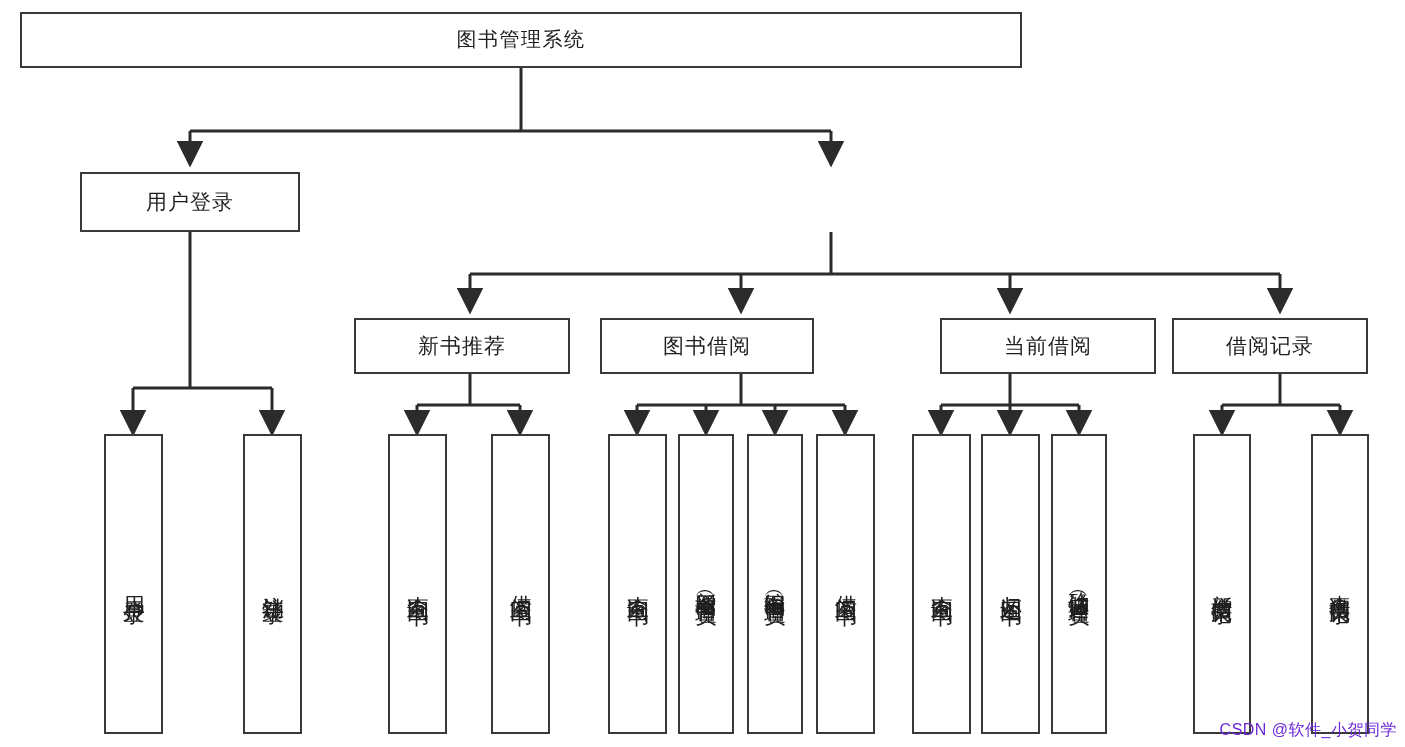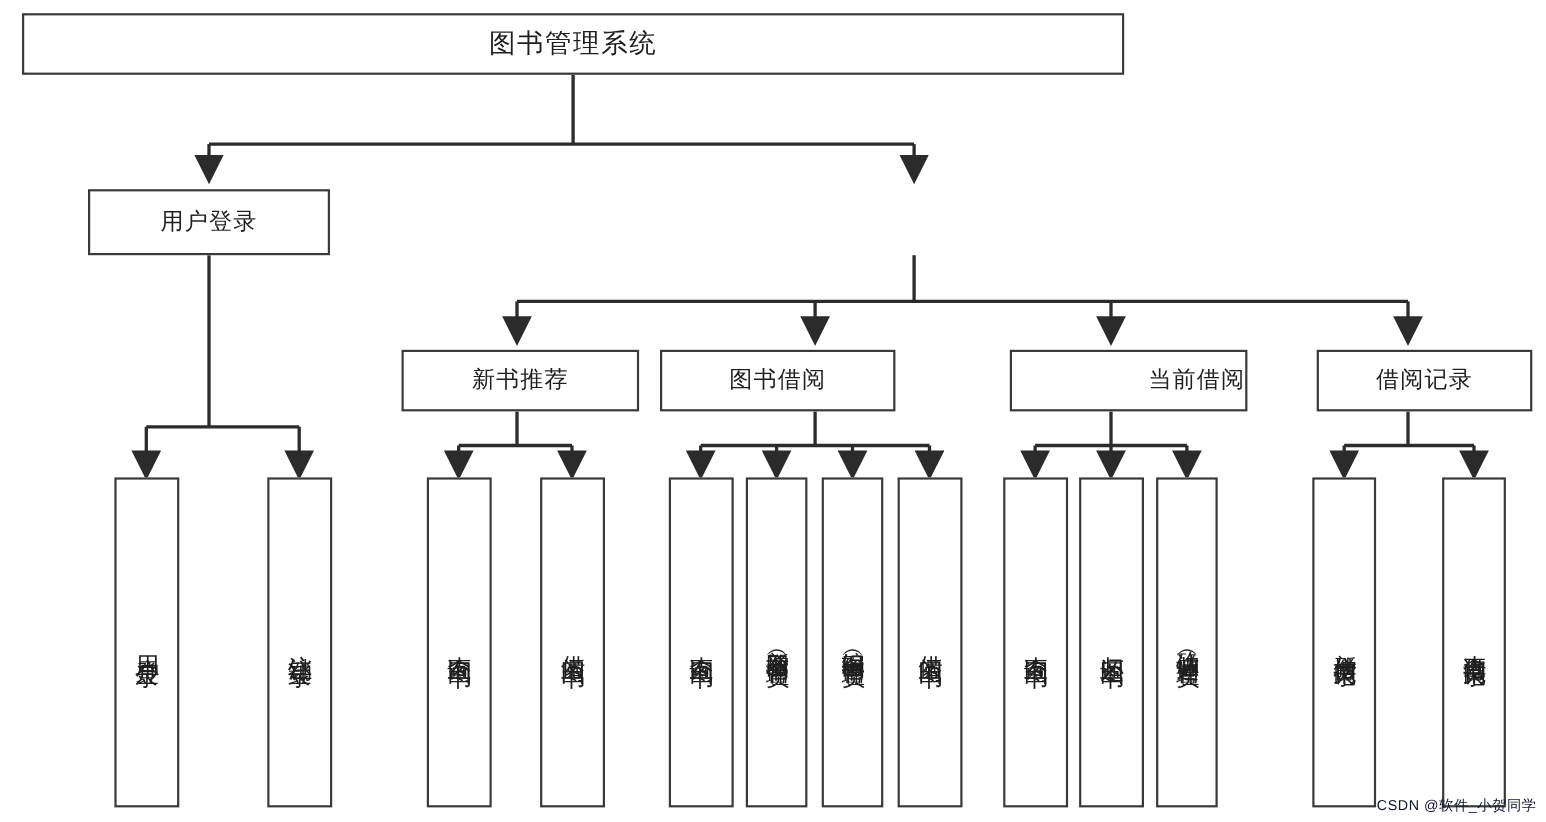--- a/index.html
+++ b/index.html
@@ -37,43 +37,43 @@
     display:block;
     text-align:center;
     line-height:1.18;
     white-space:nowrap;
   }
   
   .h-node .lbl{
     font-size:21px;
     letter-spacing:1px;
   }
-  #n-root .lbl{ font-size:24px; letter-spacing:1.5px; }
+  #n-root .lbl{ font-size:20px; letter-spacing:1.5px; }
   
   .v-node{
     align-items:center;
     justify-content:center;
     padding:6px 0;
   }
   .v-node .lbl{
     writing-mode:vertical-rl;
     text-orientation:upright;
     font-size:22px;
     line-height:1.22;
     letter-spacing:3px;
     white-space:normal;
     max-height:100%;
   }
   .v-node.narrow .lbl{ font-size:21px; letter-spacing:2px; }
   #watermark{
     position:absolute;
     right:8px;
     bottom:6px;
-    font-size:13px;
-    color:#0f172a;
+    font-size:16px;
+    color:#6d28d9;
     letter-spacing:0.5px;
     z-index:5;
     white-space:nowrap;
     user-select:none;
   }
 </style>
 </head>
 <body>
 
 <div id="canvas">
@@ -129,30 +129,30 @@
   </svg>
 
   <div class="node h-node" id="n-root" style="left:20px; top:12px; width:1002px; height:56px;">
     <span class="lbl">图书管理系统</span>
   </div>
 
   <div class="node h-node" style="left:80px; top:172px; width:220px; height:60px;">
     <span class="lbl">用户登录</span>
   </div>
 
-  <div class="node h-node" style="left:365px; top:318px; width:216px; height:56px;">
+  <div class="node h-node" style="left:354px; top:318px; width:216px; height:56px;">
     <span class="lbl">新书推荐</span>
   </div>
   <div class="node h-node" style="left:600px; top:318px; width:214px; height:56px;">
     <span class="lbl">图书借阅</span>
   </div>
-  <div class="node h-node" style="left:918px; top:318px; width:216px; height:56px;justify-content:flex-end;">
+  <div class="node h-node" style="left:940px; top:318px; width:216px; height:56px;">
     <span class="lbl">当前借阅</span>
   </div>
-  <div class="node h-node" style="left:1172px; top:318px; width:196px; height:56px;margin-left:25px;">
+  <div class="node h-node" style="left:1172px; top:318px; width:196px; height:56px;">
     <span class="lbl">借阅记录</span>
   </div>
 
   <div class="node v-node" style="left:104px; top:434px; width:59px; height:300px;">
     <span class="lbl">用户登录</span>
   </div>
   <div class="node v-node" style="left:243px; top:434px; width:59px; height:300px;">
     <span class="lbl">注销登录</span>
   </div>
 

